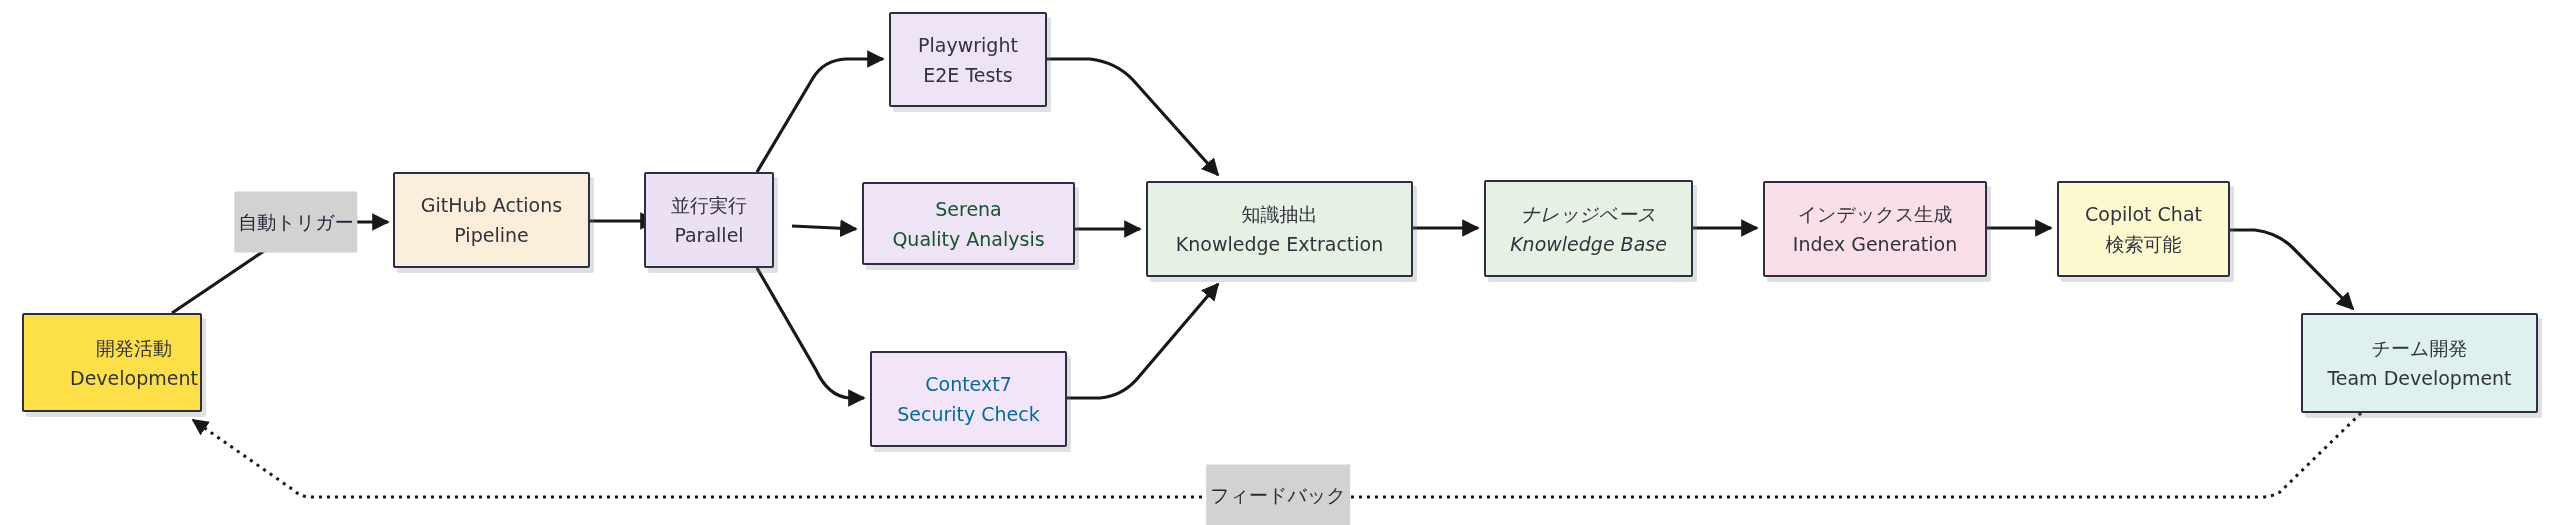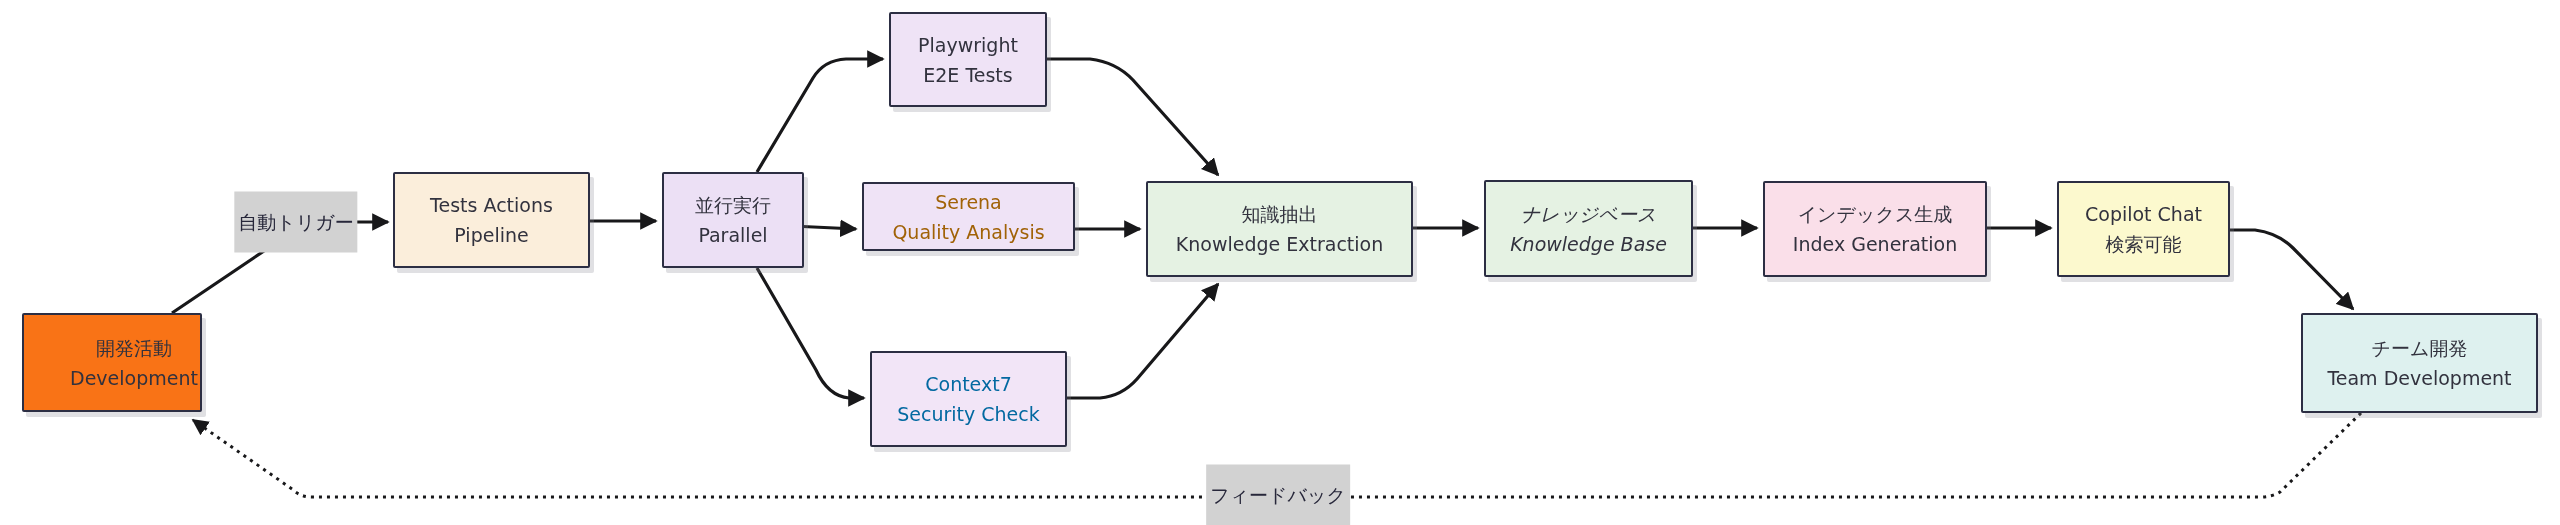--- a/index.html
+++ b/index.html
@@ -42,37 +42,37 @@
         <path d="M 1075 229 L 1140 229" fill="none" stroke="#18181a" stroke-width="3.2" marker-end="url(#arrowhead)"></path>
         <path d="M 1067 398 L 1100 398 Q 1122 396 1137 379 L 1218 284" fill="none" stroke="#18181a" stroke-width="3.2" marker-end="url(#arrowhead)"></path>
         <path d="M 1413 228 L 1478 228" fill="none" stroke="#18181a" stroke-width="3.2" marker-end="url(#arrowhead)"></path>
         <path d="M 1693 228 L 1757 228" fill="none" stroke="#18181a" stroke-width="3.2" marker-end="url(#arrowhead)"></path>
         <path d="M 1987 228 L 2051 228" fill="none" stroke="#18181a" stroke-width="3.2" marker-end="url(#arrowhead)"></path>
         <path d="M 2230 230 L 2255 230 Q 2278 233 2293 248 L 2353 309" fill="none" stroke="#18181a" stroke-width="3.2" marker-end="url(#arrowhead)"></path>
         <path d="M 2361 413 L 2280 492 Q 2272 497 2260 497 L 312 497 Q 300 497 292 489 L 193 420" fill="none" stroke="#18181a" stroke-width="3" stroke-dasharray="3 5" marker-end="url(#arrowhead)"></path>
       </g>
   </svg>
   <div id="nodes">
-      <div class="node" style="left: 22px; top: 313px; width: 180px; height: 99px; background: #f97316; border-color: rgb(44, 46, 67); color: rgb(50, 50, 62); padding-left: 44px;">
+      <div class="node" style="left: 22px; top: 313px; width: 180px; height: 99px; background: #fde047; border-color: rgb(44, 46, 67); color: rgb(50, 50, 62); padding-left: 44px;">
         <div>開発活動</div>
         <div>Development</div>
       </div>
       <div class="node" style="left: 393px; top: 172px; width: 197px; height: 96px; background: rgb(251, 238, 219); border-color: rgb(44, 46, 67); color: rgb(50, 50, 62);">
-        <div>Tests Actions</div>
+        <div>GitHub Actions</div>
         <div>Pipeline</div>
       </div>
-      <div class="node" style="left: 662px; top: 172px; width: 142px; height: 96px; background: rgb(236, 224, 245); border-color: rgb(44, 46, 67); color: rgb(50, 50, 62);">
+      <div class="node" style="left: 644px; top: 172px; width: 130px; height: 96px; background: rgb(236, 224, 245); border-color: rgb(44, 46, 67); color: rgb(50, 50, 62);">
         <div>並行実行</div>
         <div>Parallel</div>
       </div>
       <div class="node" style="left: 889px; top: 12px; width: 158px; height: 95px; background: rgb(239, 227, 246); border-color: rgb(44, 46, 67); color: rgb(50, 50, 62);">
         <div>Playwright</div>
         <div>E2E Tests</div>
       </div>
-      <div class="node" style="left: 862px; top: 182px; width: 213px; height: 69px; background: rgb(239, 227, 246); border-color: rgb(44, 46, 67); color: #a16207;">
+      <div class="node" style="left: 862px; top: 182px; width: 213px; height: 83px; background: rgb(239, 227, 246); border-color: rgb(44, 46, 67); color: #14532d;">
         <div>Serena</div>
         <div>Quality Analysis</div>
       </div>
       <div class="node" style="left: 870px; top: 351px; width: 197px; height: 96px; background: rgb(242, 229, 247); border-color: rgb(44, 46, 67); color: #0369a1;">
         <div>Context7</div>
         <div>Security Check</div>
       </div>
       <div class="node" style="left: 1146px; top: 181px; width: 267px; height: 96px; background: rgb(229, 242, 227); border-color: rgb(44, 46, 67); color: rgb(50, 50, 62);">
         <div>知識抽出</div>
         <div>Knowledge Extraction</div>

